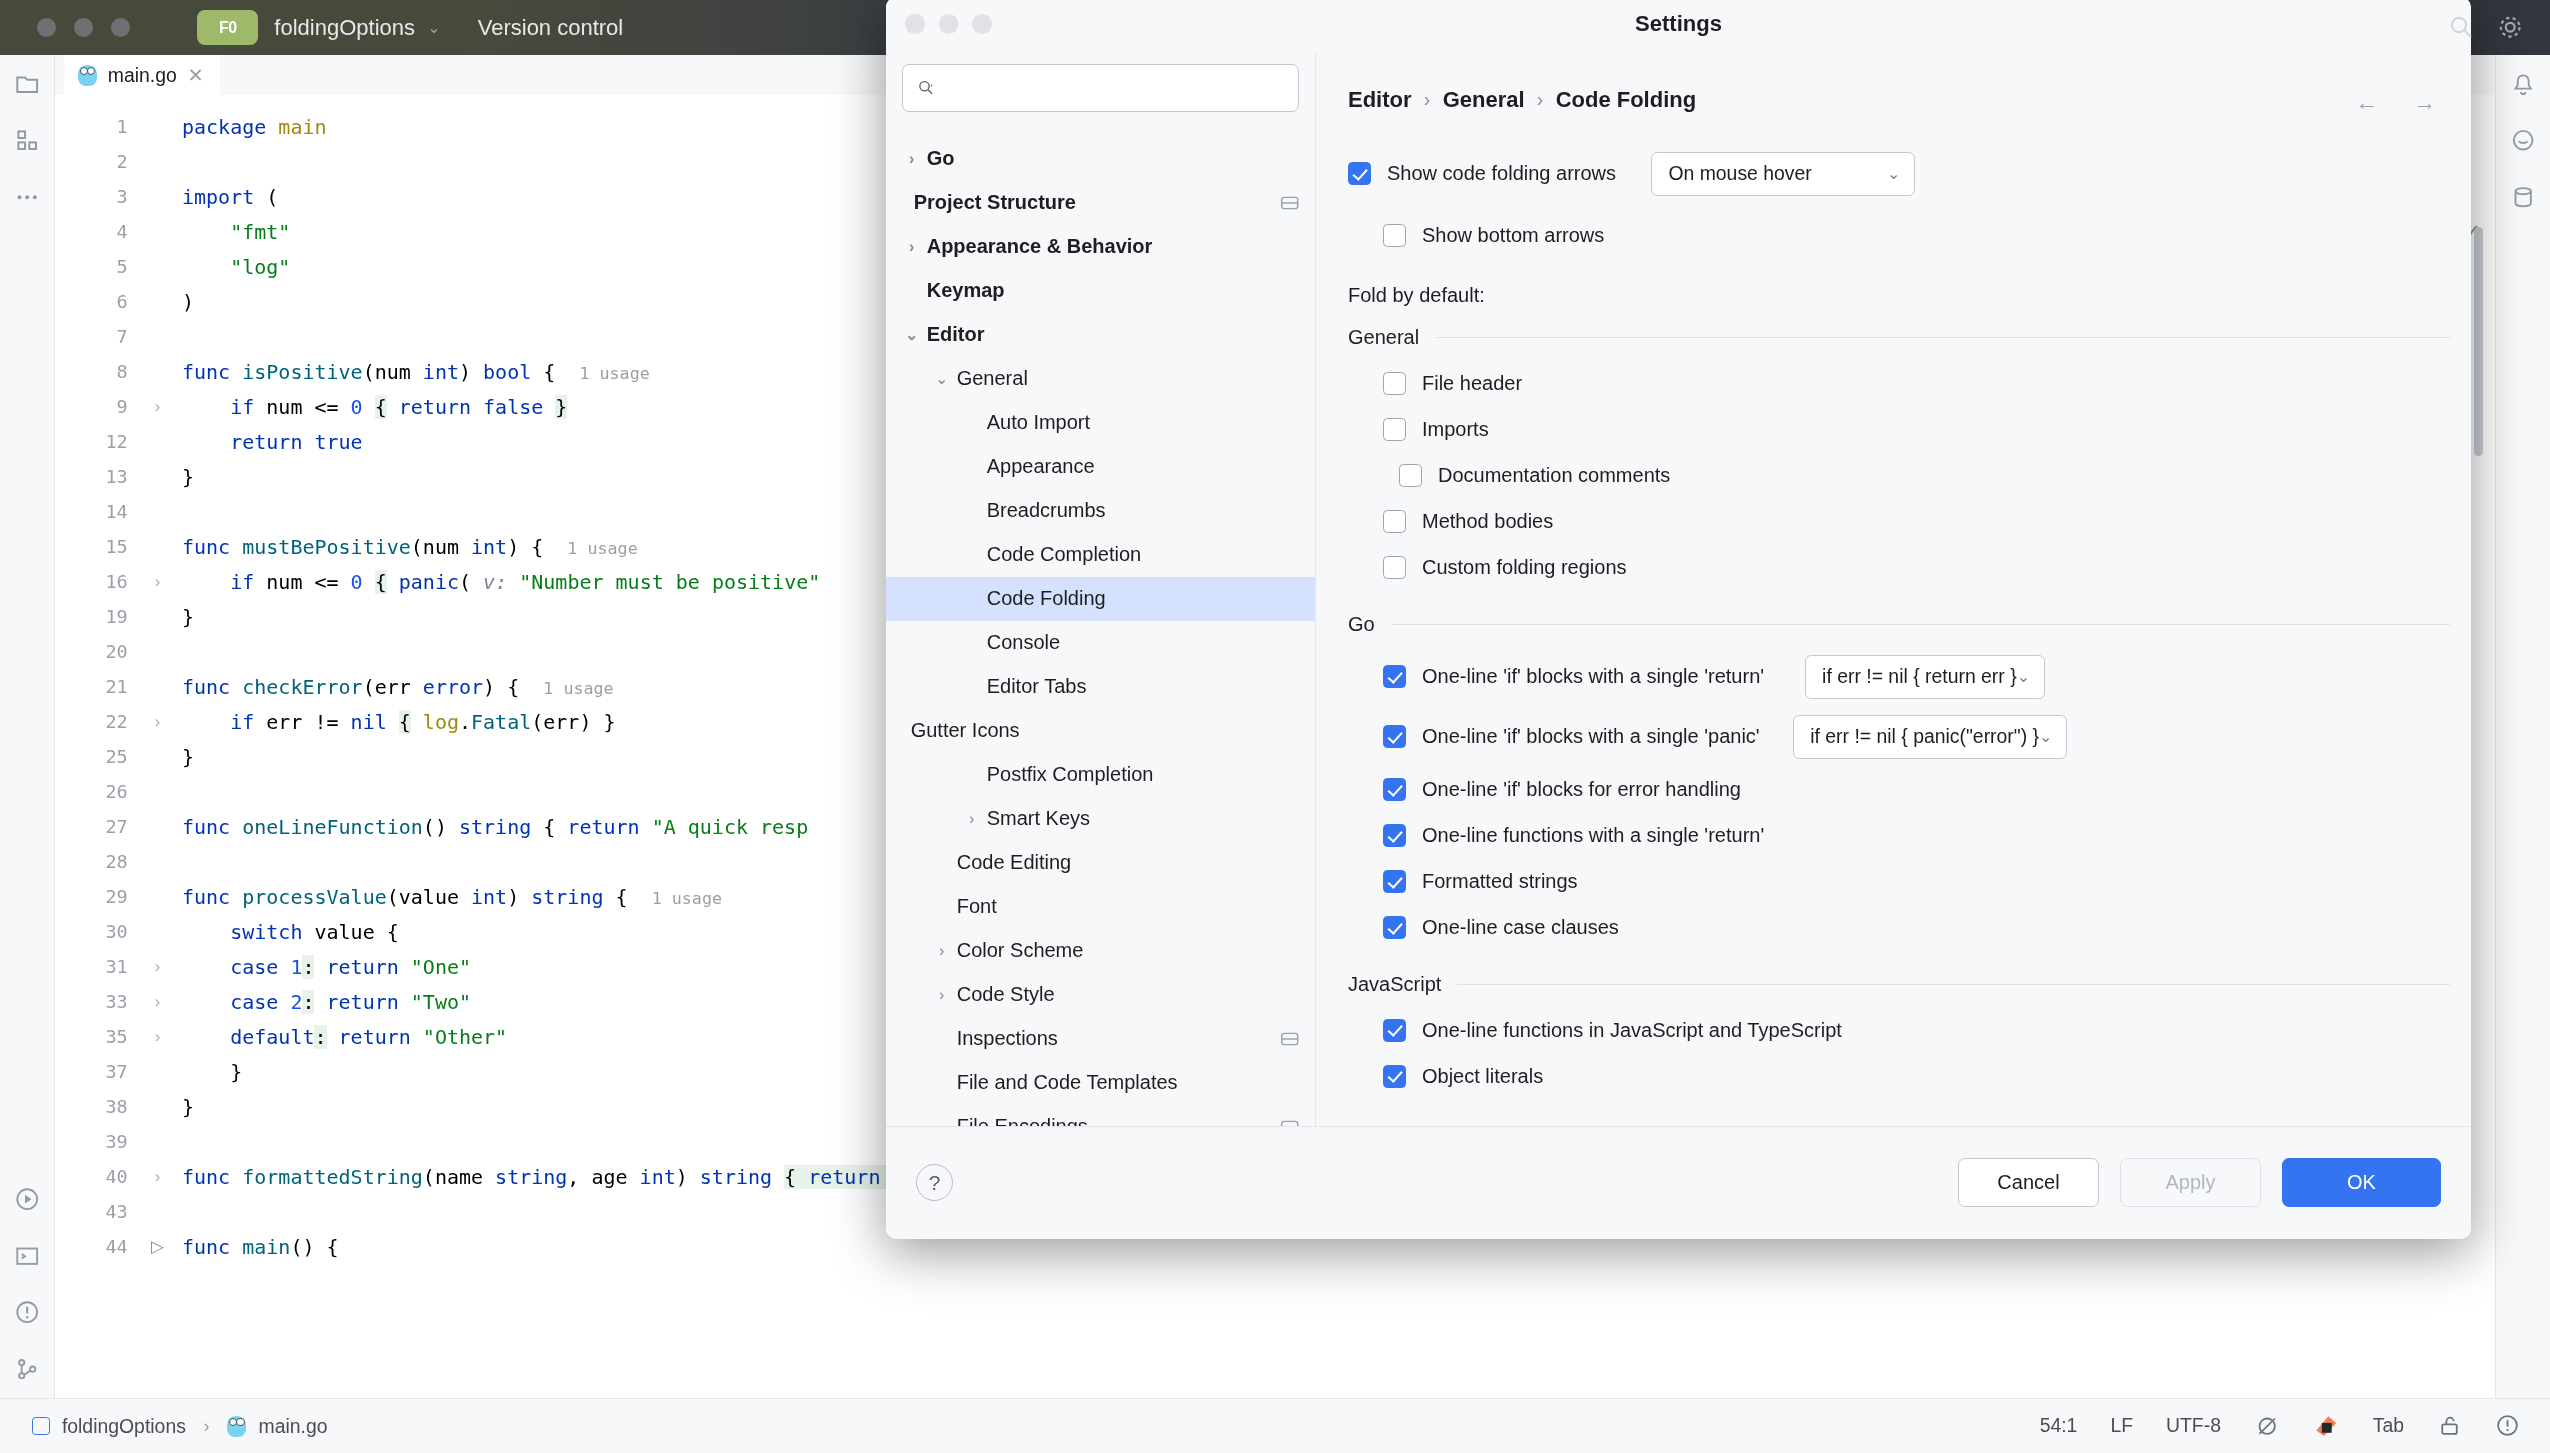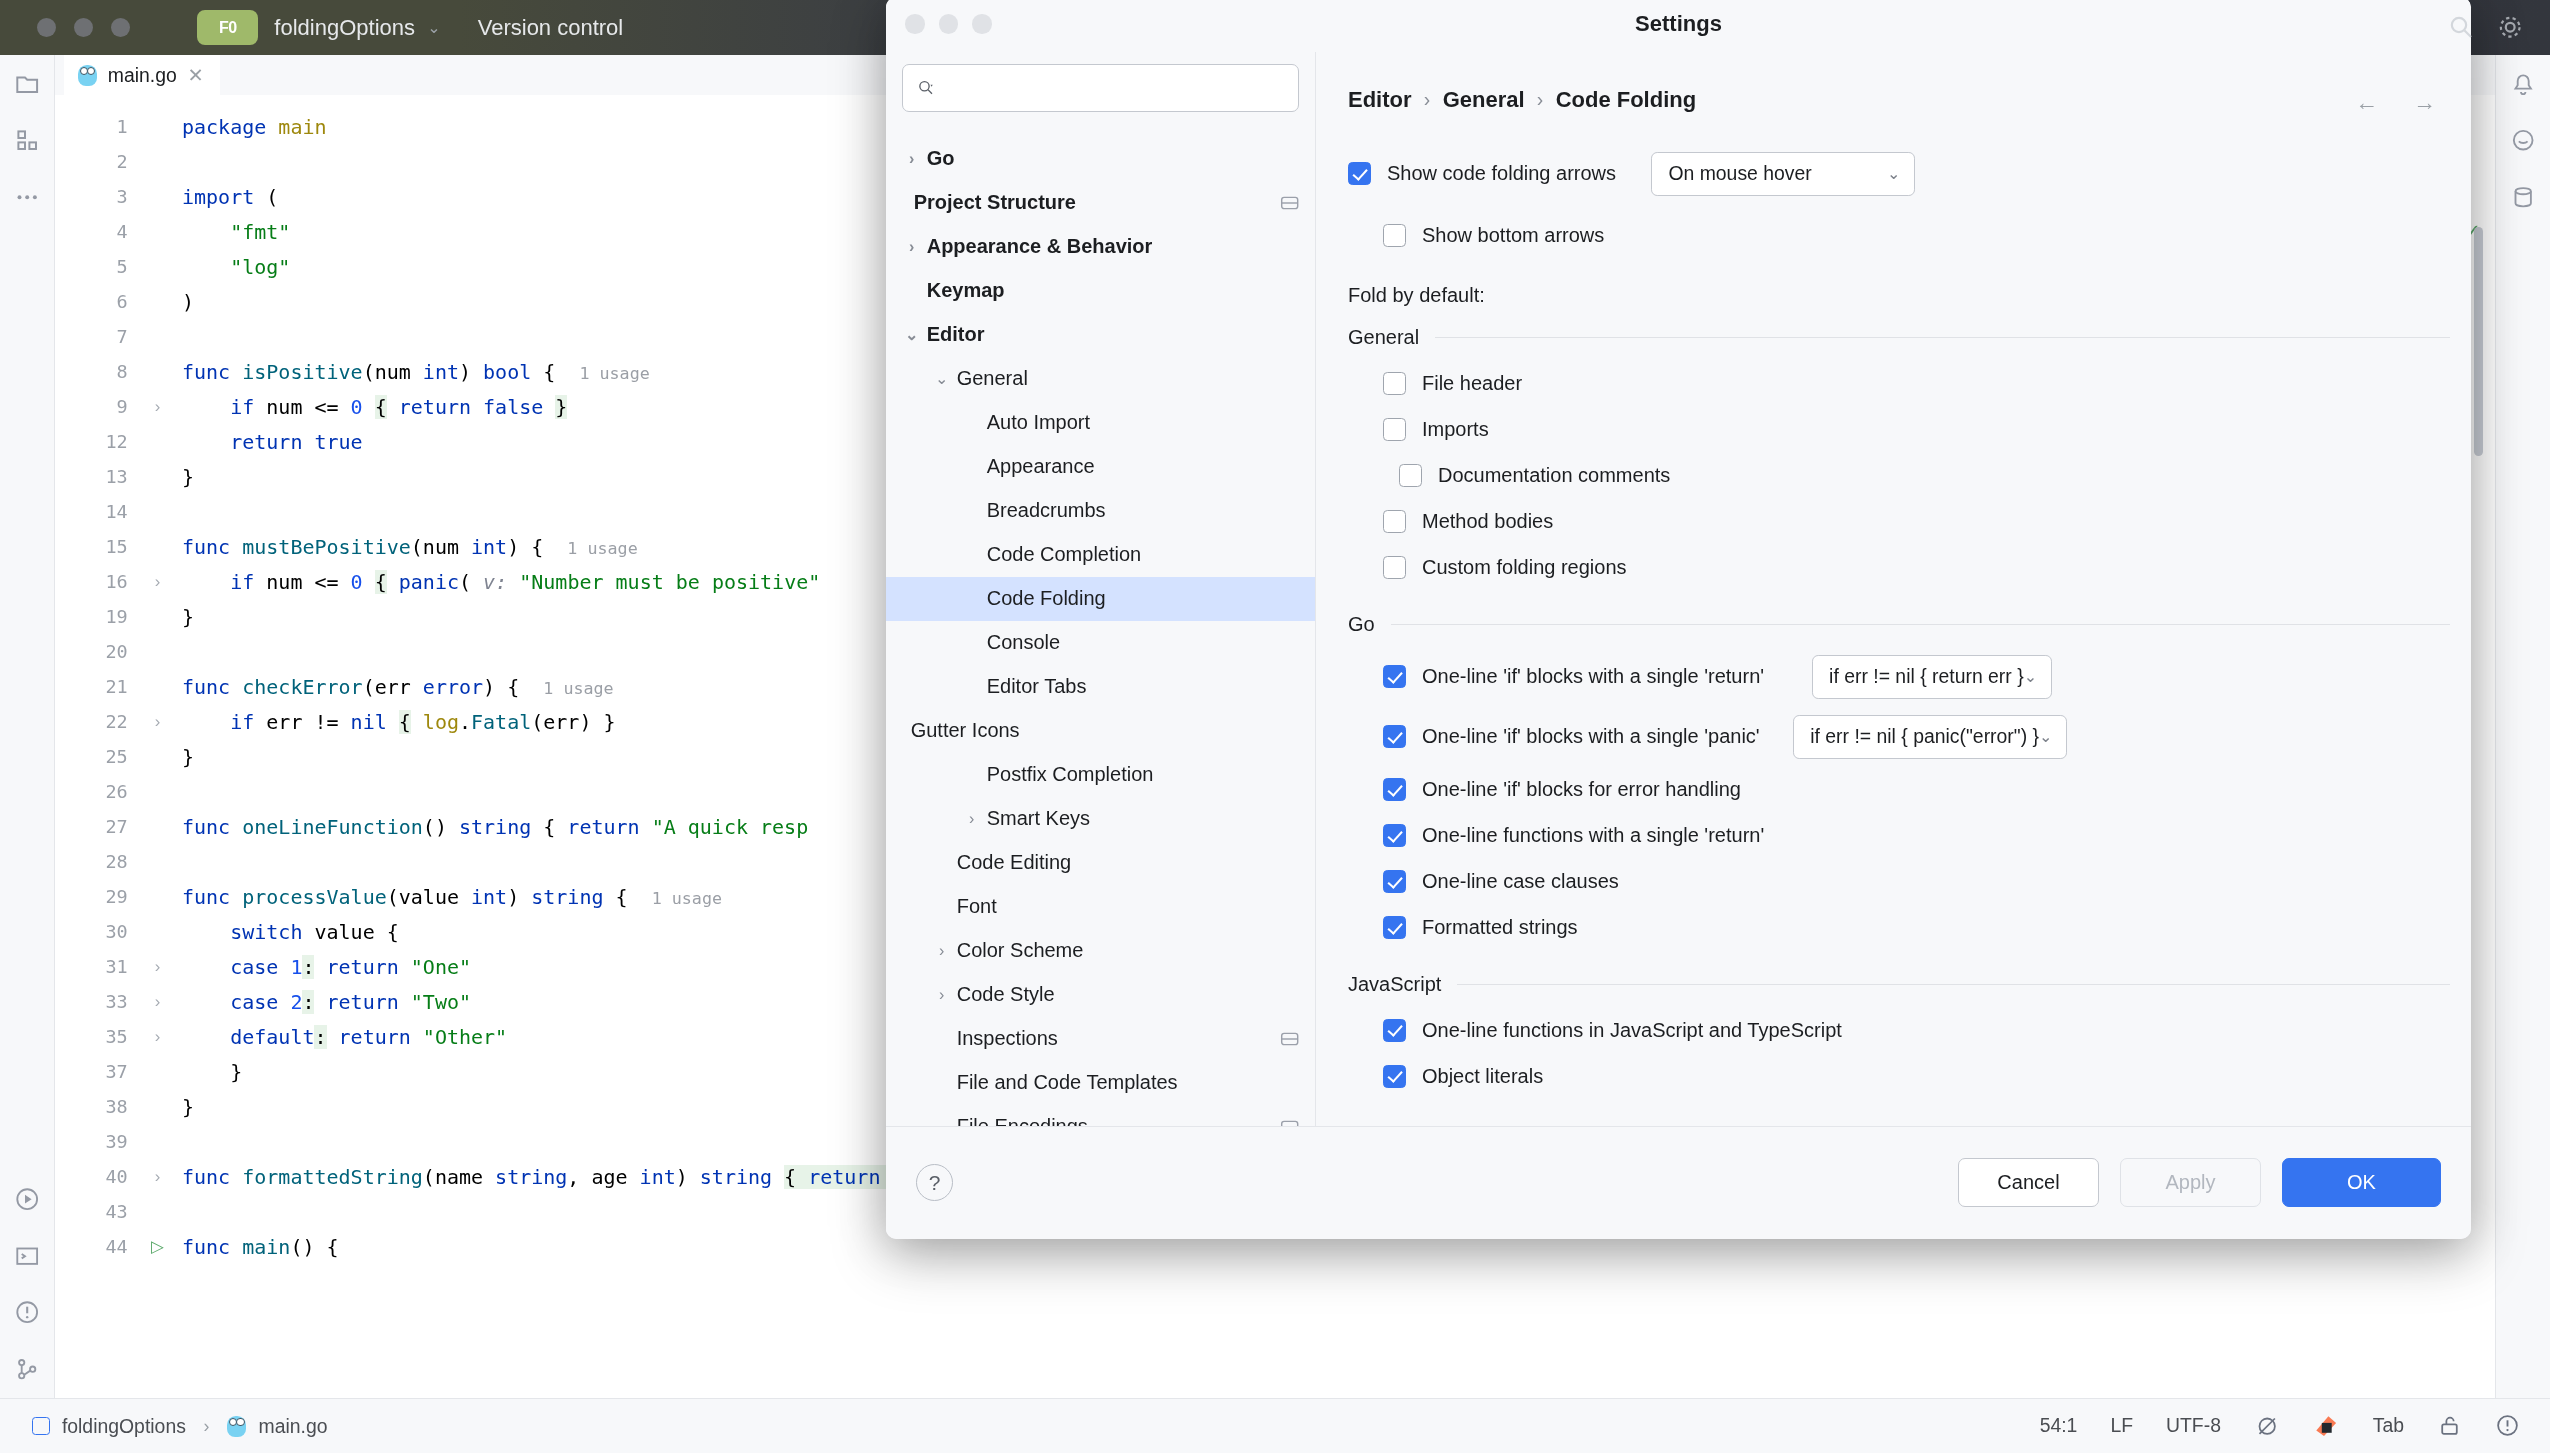--- a/index.html
+++ b/index.html
@@ -711,21 +711,21 @@
               <span class="cb"></span>
               <span class="lbl">Custom folding regions</span>
             </div>
             <div class="sect-head" style="margin-top: 30px;">
               <span class="st-label">Go</span>
               <span class="st-line"></span>
             </div>
             <div class="row" style="margin-top: 19.4px; margin-left: 35px; height: 44px;">
               <span class="cb on"></span>
               <span class="lbl">One-line 'if' blocks with a single 'return'</span>
-              <span class="combo" style="margin-left: 32px; min-width: 236px;">
+              <span class="combo" style="margin-left: 25px; min-width: 236px;">
                 <span>if err != nil { return err }</span>
                 <span class="carrow">⌄</span>
               </span>
             </div>
             <div class="row" style="margin-top: 16px; margin-left: 35px; height: 44px;">
               <span class="cb on"></span>
               <span class="lbl">One-line 'if' blocks with a single 'panic'</span>
               <span class="combo" style="margin-left: 17.6px; min-width: 236px;">
                 <span>if err != nil { panic("error") }</span>
                 <span class="carrow">⌄</span>
@@ -734,25 +734,25 @@
             <div class="row" style="margin-top: 16px; margin-left: 35px; height: 30px;">
               <span class="cb on"></span>
               <span class="lbl">One-line 'if' blocks for error handling</span>
             </div>
             <div class="row" style="margin-top: 16px; margin-left: 35px; height: 30px;">
               <span class="cb on"></span>
               <span class="lbl">One-line functions with a single 'return'</span>
             </div>
             <div class="row" style="margin-top: 16px; margin-left: 35px; height: 30px;">
               <span class="cb on"></span>
-              <span class="lbl">One-line case clauses</span>
+              <span class="lbl">Formatted strings</span>
             </div>
             <div class="row" style="margin-top: 16px; margin-left: 35px; height: 30px;">
               <span class="cb on"></span>
-              <span class="lbl">Formatted strings</span>
+              <span class="lbl">One-line case clauses</span>
             </div>
             <div class="sect-head" style="margin-top: 30px;">
               <span class="st-label">JavaScript</span>
               <span class="st-line"></span>
             </div>
             <div class="row" style="margin-top: 19.4px; margin-left: 35px; height: 30px;">
               <span class="cb on"></span>
               <span class="lbl">One-line functions in JavaScript and TypeScript</span>
             </div>
             <div class="row" style="margin-top: 16px; margin-left: 35px; height: 30px;">

